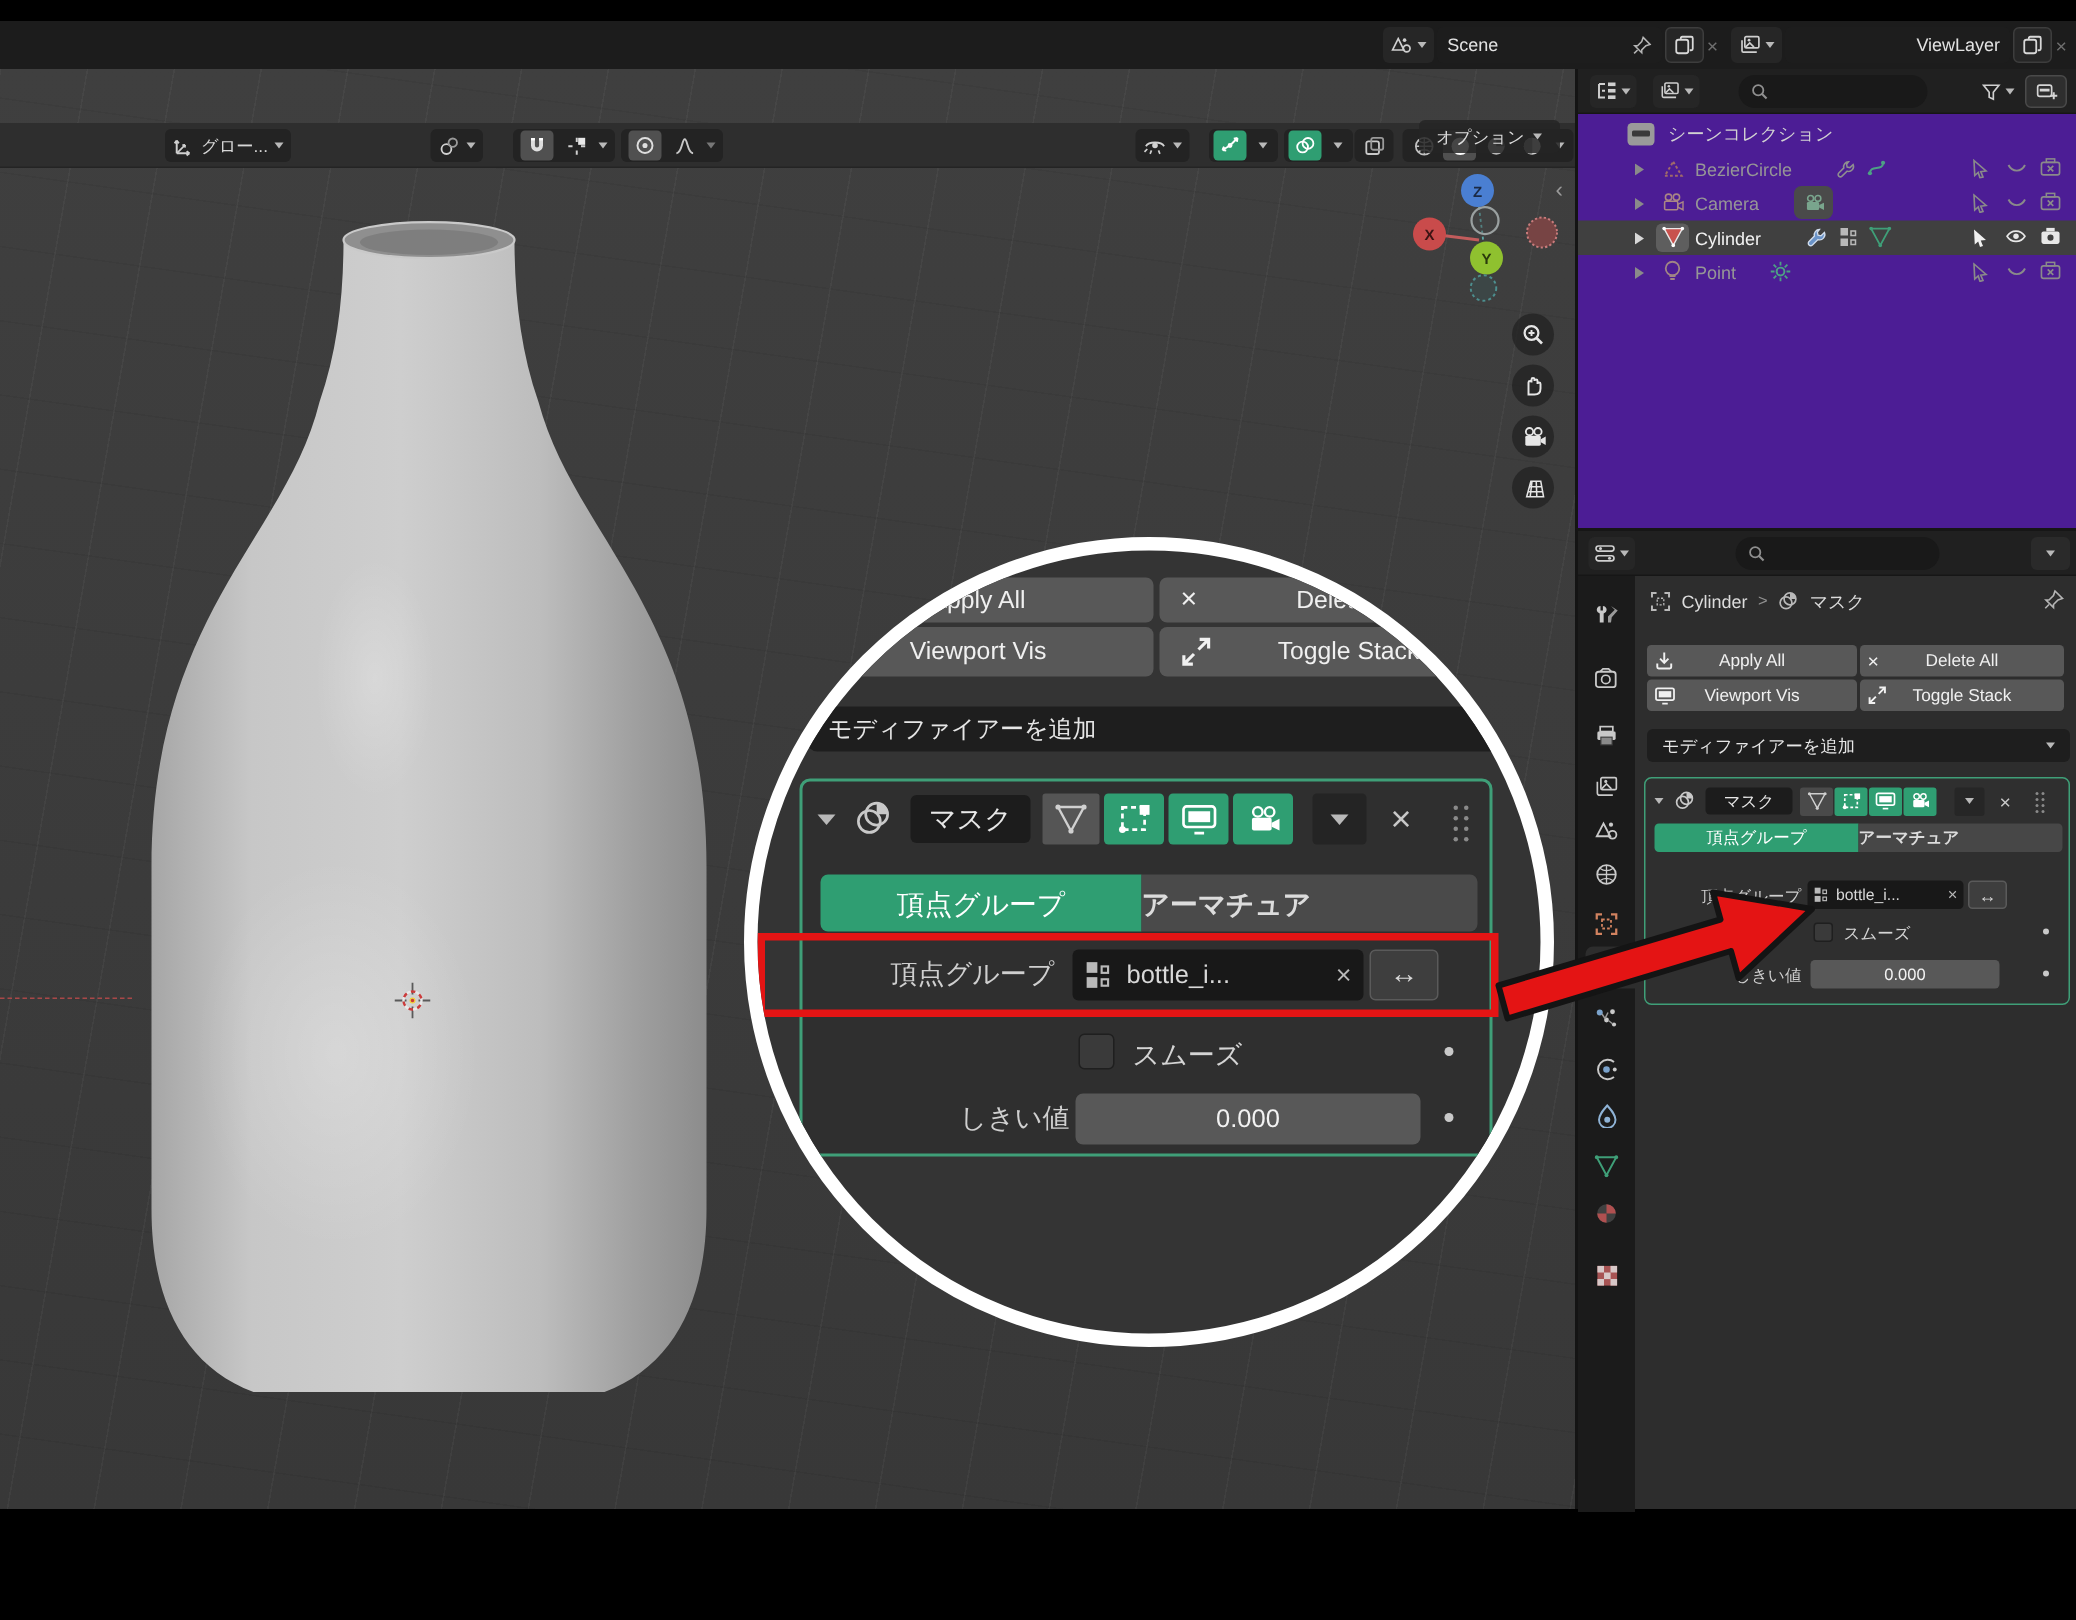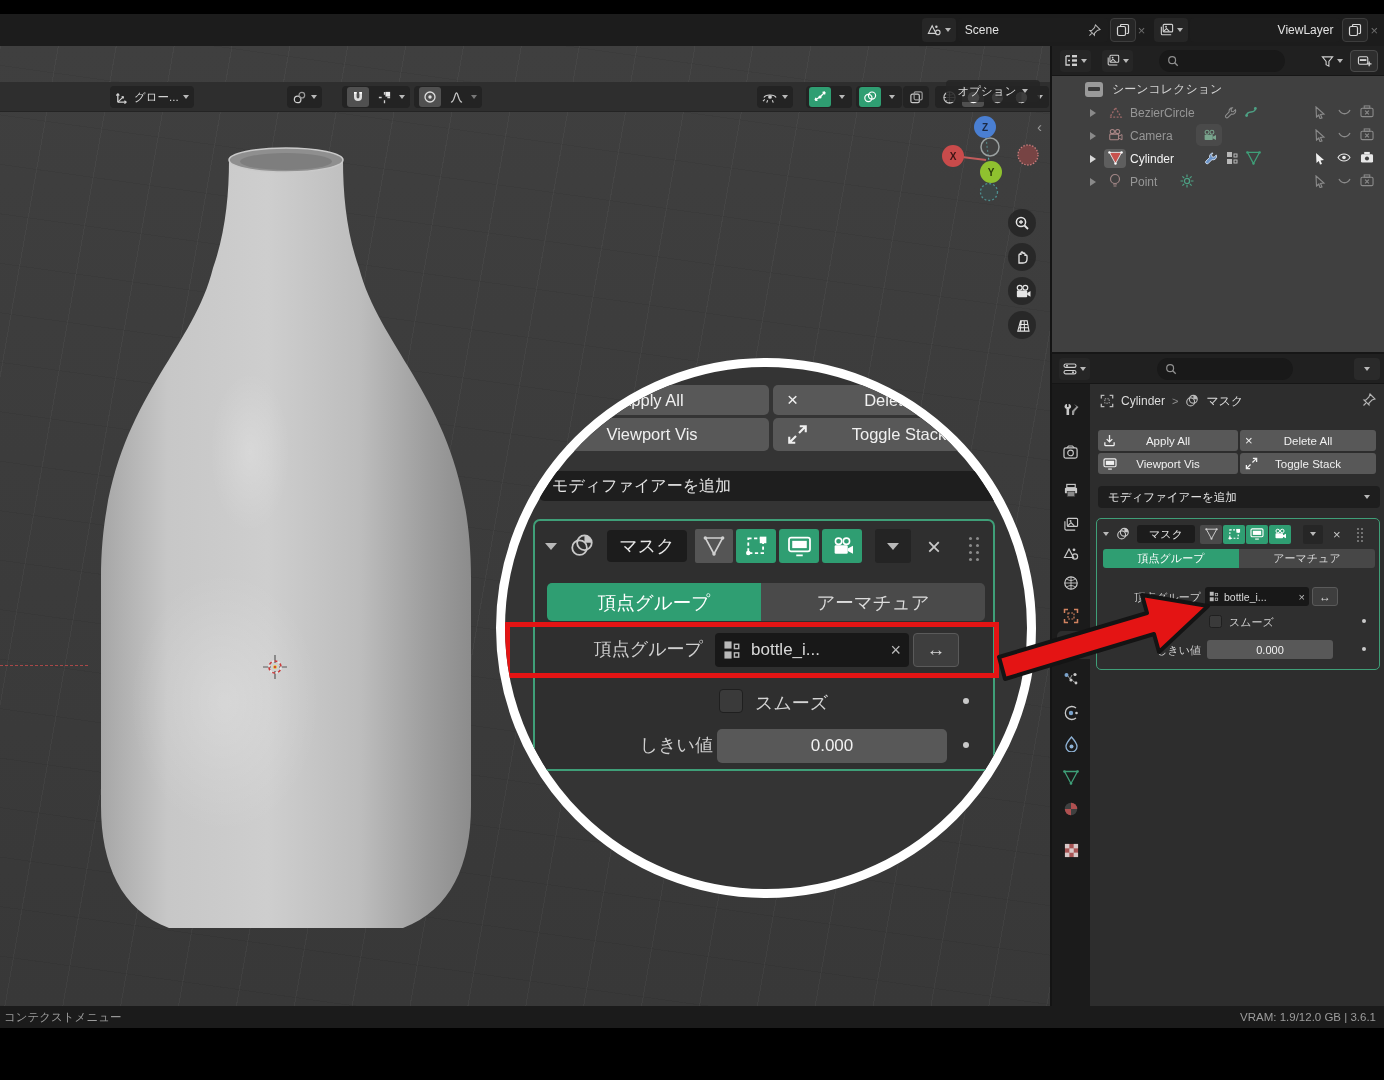--- a/index.html
+++ b/index.html
@@ -23,38 +23,38 @@
       repeating-linear-gradient(8deg, rgba(0,0,0,0.05) 0 1px, transparent 1px 49px),
       linear-gradient(#3f3f3f,#383838); overflow:hidden; }
   .vp-header { position:absolute; left:0; top:0; width:100%; height:30px; background:#2e2e2e; border-bottom:1px solid #242424;margin-top:36px; }
   .pill { position:absolute; top:4px; height:22px; background:#232323; border-radius:4px; display:flex; align-items:center; padding:0 5px; gap:4px; }
   .pill .seg-on { background:#505050; border-radius:3px; height:20px; width:22px; display:flex; align-items:center; justify-content:center; }
   .pill .seg { height:20px; width:22px; display:flex; align-items:center; justify-content:center; }
   .seg-green { background:#2F9E72; border-radius:3px; height:20px; width:22px; display:flex; align-items:center; justify-content:center; }
   .vp-label { color:#d6d6d6; font-size:11.5px; }
   .round-btn { position:absolute; width:28px; height:28px; border-radius:50%; background:rgba(33,33,33,0.75); display:flex; align-items:center; justify-content:center; }
   
-  .outliner { left:1050px; top:46px; width:334px; height:306px; background:#404040; border-left:2px solid #141414; }
+  .outliner { left:1050px; top:46px; width:334px; height:306px; background:#4c1d95; border-left:2px solid #141414; }
   .ed-header { position:absolute; left:0; top:0; width:100%; height:30px; background:#202020; border-bottom:1px solid #161616; }
   .search { position:absolute; top:4px; height:22px; background:#191919; border-radius:11px; display:flex; align-items:center; padding:0 8px; gap:5px; }
   .ol-row { position:absolute; left:0; width:100%; height:23px; display:flex; align-items:center; }
   .ol-label { font-size:12px; color:#969696; margin-left:6px; white-space:nowrap; }
   .props { left:1050px; top:352px; width:334px; height:654px; background:#2d2d2d; border-left:2px solid #141414; border-top:2px solid #161616; }
   .tabcol { position:absolute; left:0; top:30px; width:38px; height:624px; background:#1b1b1b; }
   .tabicon { position:absolute; left:9px; width:20px; height:20px; display:flex; align-items:center; justify-content:center; }
   .tab-active { position:absolute; left:5px; width:33px; height:28px; background:#2d2d2d; border-radius:5px 0 0 5px; }
   .pbtn { position:absolute; height:21px; background:#585858; border-radius:3px; color:#f0f0f0; font-size:11.5px; display:flex; align-items:center; justify-content:center; }
   .pbtn .bicon { position:absolute; left:5px; }
   .dark-drop { background:#1e1e1e; border-radius:4px; color:#e6e6e6; font-size:11.5px; display:flex; align-items:center; }
   .mod-panel { position:absolute; border:1px solid #3F9F78; border-radius:5px; background:#2f2f2f; }
   .namebox { background:#1c1c1c; border-radius:3px; color:#e8e8e8; display:flex; align-items:center; justify-content:center; }
   .gbtn { background:#2F9E72; border-radius:2px; display:flex; align-items:center; justify-content:center; }
   .dbtn { background:#4a4a4a; border-radius:2px; display:flex; align-items:center; justify-content:center; }
   .tab-green { background:#2F9E72; color:#fff; border-radius:3px 0 0 3px; display:flex; align-items:center; justify-content:center; }
-  .tab-grey { background:#474747; color:#dcdcdc; border-radius:0 3px 3px 0; display:flex; align-items:center; justify-content:center; }
+  .tab-grey { background:#474747; color:#dcdcdc; border-radius:0 3px 3px 0; display:flex; align-items:center; justify-content:flex-start;font-weight:bold; }
   .field-dark { background:#181818; border-radius:3px; display:flex; align-items:center; color:#d8d8d8; }
   .invert-btn { background:#3e3e3e; border:1px solid #5a5a5a; border-radius:3px; color:#d8d8d8; display:flex; align-items:center; justify-content:center; }
   .valbox { background:#585858; border-radius:3px; color:#f2f2f2; display:flex; align-items:center; justify-content:center; }
   .rlabel { color:#cfcfcf; text-align:right; }
   .dot { border-radius:50%; background:#c9c9c9; }
   .checkbox { background:#3a3a3a; border:1px solid #1f1f1f; border-radius:2.5px; }
   .dragdots { display:grid; grid-template-columns:repeat(2,4px); grid-auto-rows:4px; }
   .dragdots i { width:2px; height:2px; background:#8a8a8a; border-radius:50%; }
   
   .magnifier { left:496px; top:358px; width:540px; height:540px; border:9px solid #ffffff; border-radius:50%; background:#343434; overflow:hidden; z-index:10; }
@@ -743,24 +743,20 @@
         <span class="abs" style="left:132px; top:96px; color:#d4d4d4; font-size:11px;">スムーズ</span>
         <div class="abs dot" style="left:265px; top:100px; width:4px; height:4px;"></div>
 
         <div class="abs rlabel" style="left:0; top:124px; width:104px; font-size:11px;">しきい値</div>
         <div class="abs valbox" style="left:110px; top:121px; width:126px; height:19px; font-size:11px;">0.000</div>
         <div class="abs dot" style="left:265px; top:128px; width:4px; height:4px;"></div>
       </div>
     </div>
   </div>
 
-  <div class="abs statusbar flex">
-    <span style="margin-left:4px;">コンテクストメニュー</span>
-    <span style="margin-left:auto; margin-right:8px;">VRAM: 1.9/12.0 GB | 3.6.1</span>
-  </div>
 
   <div class="abs magnifier">
 
     <div class="mg pbtn" style="left:30px; top:18px; width:234px; height:30px; font-size:16.5px; border-radius:5px;">
       <svg class="bicon" style="left:10px;" width="20" height="20" viewBox="0 0 14 14">
           <path d="M7 1 v7 M4 5.5 L7 8.5 L10 5.5" fill="none" stroke="#f0f0f0" stroke-width="1.4"></path>
           <path d="M2 9 v2.5 a1 1 0 0 0 1 1 h8 a1 1 0 0 0 1 -1 V9" fill="none" stroke="#f0f0f0" stroke-width="1.4"></path>
         </svg>
       <span>Apply All</span>
     </div>

